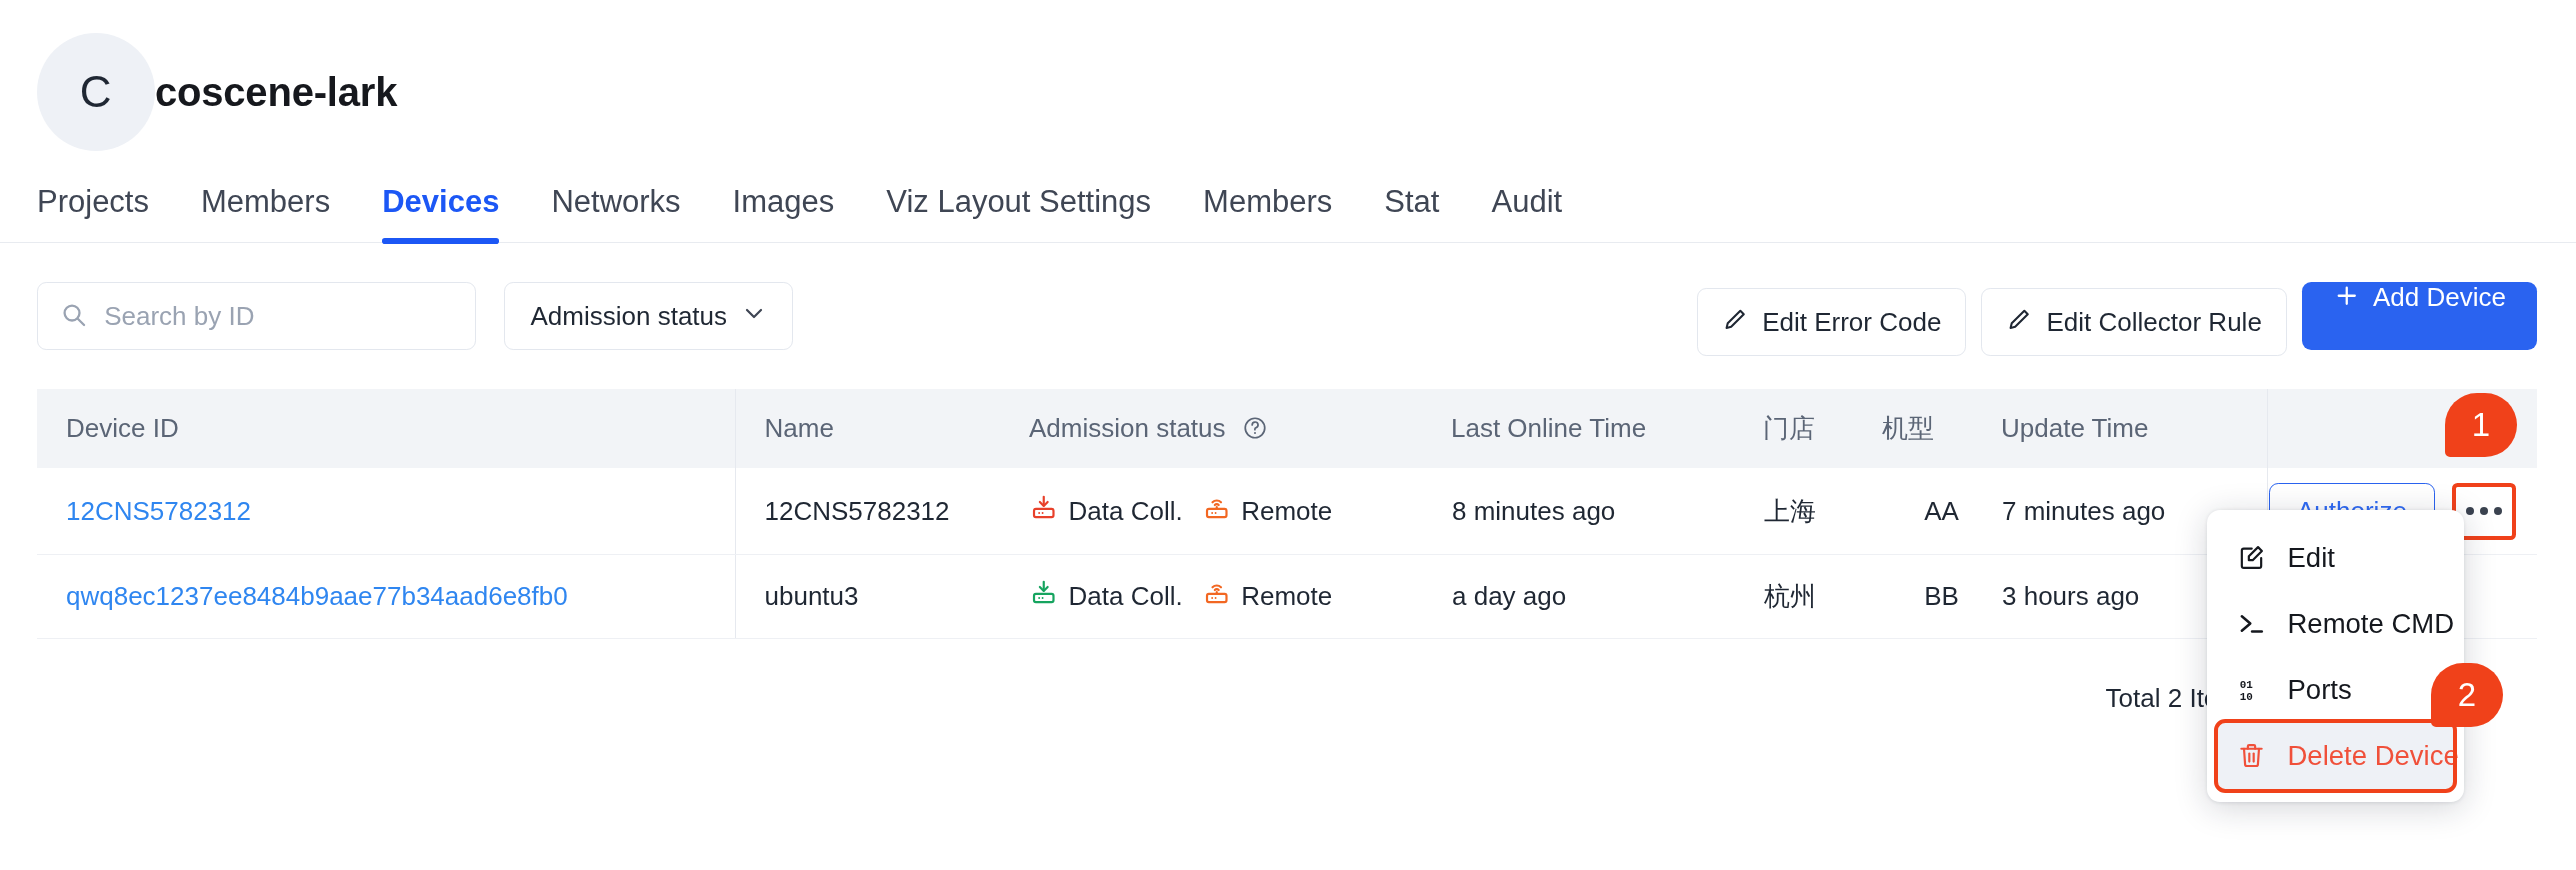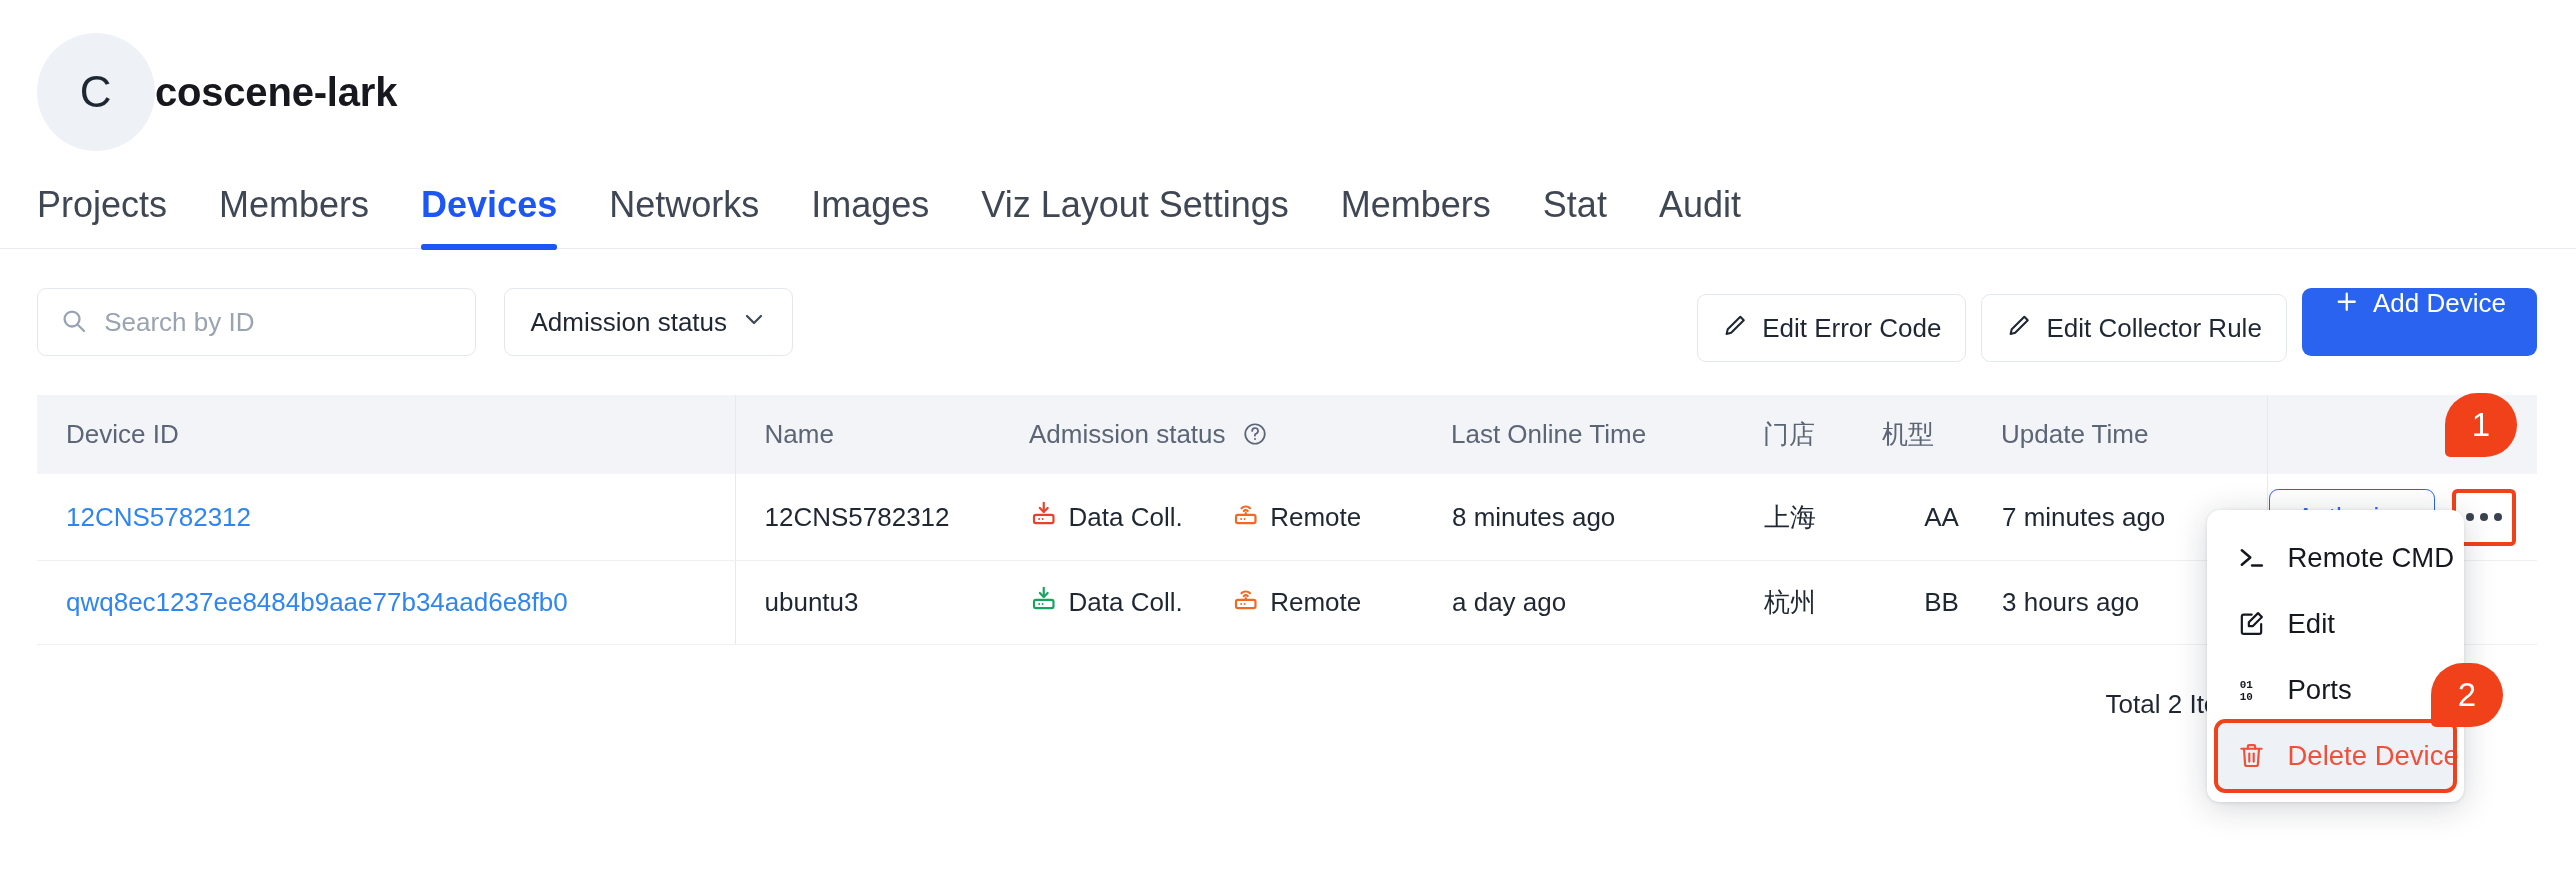--- a/index.html
+++ b/index.html
@@ -26,21 +26,21 @@
   }
 
   
   .tabs {
     position: relative; display:flex; align-items:flex-end;
     padding: 24px 0 0 37px; gap: 0;
     border-bottom: 1.8px solid #e8ebf0;
     margin-top: 9.2px;
   }
   .tab {
-    font-size: 36px; color: #3f4654; padding: 0 26px 22px 26px;
+    font-size: 31px; color: #3f4654; padding: 0 26px 22px 26px;
     position: relative; white-space: nowrap; cursor: pointer;
   }
   .tab:first-child { padding-left: 0; }
   .tab.active { color: #1c57f5; font-weight: 700; }
   .tab.active::after {
     content:""; position:absolute; left: 26px; right: 26px; bottom: -1.8px;
     height: 5.5px; background:#1c57f5; border-radius: 2.8px;
   }
   .tab:first-child.active::after { left: 0; }
 
@@ -96,21 +96,21 @@
   .c-online  { width: 312px; }
   .c-store   { width: 119px; }
   .c-model   { width: 119px; text-align: center; }
   .c-update  { width: 266px; }
   .c-actions { width: auto; }
   .sep-left { border-left: 1.8px solid #e6e9ef; }
 
   .dev-link { color:#2f86f0; cursor:pointer; }
   .hdr-help { display:inline-flex; align-items:center; margin-left: 9.2px; vertical-align: -3.7px; }
 
-  .status-cell { display:flex; align-items:center; gap: 49px; }
+  .status-cell { display:flex; align-items:center; gap: 20px; }
   .status-item { display:flex; align-items:center; gap: 11px; font-size: 26px; color:#1f2733; }
 
   .actions-cell { position: relative; height: 84px; }
   .actions-inner {
     display:flex; align-items:center; justify-content:flex-end; gap: 16.5px;
     height: 84px; padding-right: 20px;
   }
   .authorize-btn {
     border: 1.8px solid #2a63f0; color:#2f6bf5; background:#fff;
     border-radius: 9.2px; height: 57px; padding: 0 27.5px; font-size: 26px;
@@ -373,36 +373,36 @@
           <polyline points="9,5 16,12 9,19"></polyline>
         </svg>
       </span>
     </div>
   </div>
 
   <div class="dropdown" style="left: 2207px; top: 510px;">
 
     <div class="menu-item">
       <span class="mi-icon">
+        <svg width="29" height="29" viewBox="0 0 24 24" fill="none" stroke="#15181e" stroke-width="1.8" stroke-linecap="round" stroke-linejoin="round">
+          <path d="M20 12.5V19a1.6 1.6 0 0 1-1.6 1.6H5.6A1.6 1.6 0 0 1 4 19V6.2A1.6 1.6 0 0 1 5.6 4.6h6.6"></path>
+          <path d="M17.4 3.4l3.2 3.2-7.6 7.6h-3.2v-3.2z"></path>
+        </svg>
+      </span>
+      <span>Edit</span>
+    </div>
+
+    <div class="menu-item">
+      <span class="mi-icon">
         <svg width="29" height="29" viewBox="0 0 24 24" fill="none" stroke="#15181e" stroke-width="2.1" stroke-linecap="round" stroke-linejoin="round">
           <polyline points="4,6 11,12 4,18"></polyline>
             <line x1="12.5" y1="18.6" x2="20.5" y2="18.6"></line>
         </svg>
       </span>
       <span>Remote CMD</span>
-    </div>
-
-    <div class="menu-item">
-      <span class="mi-icon">
-        <svg width="29" height="29" viewBox="0 0 24 24" fill="none" stroke="#15181e" stroke-width="1.8" stroke-linecap="round" stroke-linejoin="round">
-          <path d="M20 12.5V19a1.6 1.6 0 0 1-1.6 1.6H5.6A1.6 1.6 0 0 1 4 19V6.2A1.6 1.6 0 0 1 5.6 4.6h6.6"></path>
-          <path d="M17.4 3.4l3.2 3.2-7.6 7.6h-3.2v-3.2z"></path>
-        </svg>
-      </span>
-      <span>Edit</span>
     </div>
 
     <div class="menu-item">
       <span class="mi-icon">
         <svg width="31" height="31" viewBox="0 0 34 34" fill="none" style="font-size:30px">
           <text x="4" y="15" font-family="'Liberation Mono', monospace" font-size="12" font-weight="700" fill="#15181e">01</text>
           <text x="4" y="28" font-family="'Liberation Mono', monospace" font-size="12" font-weight="700" fill="#15181e">10</text>
         </svg>
       </span>
       <span>Ports</span>

